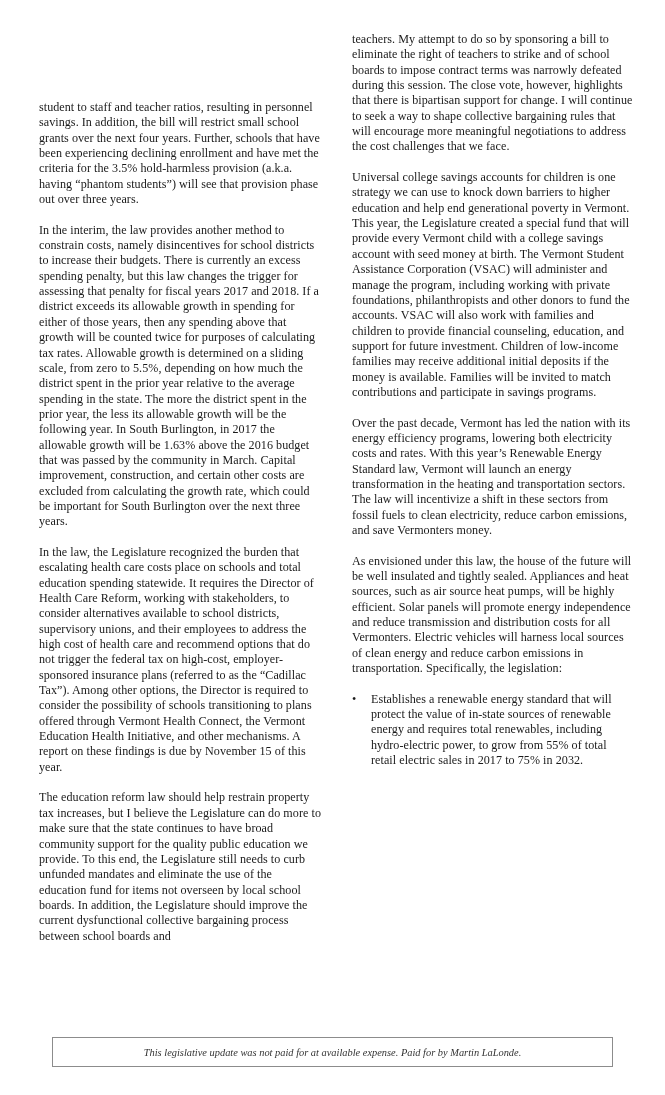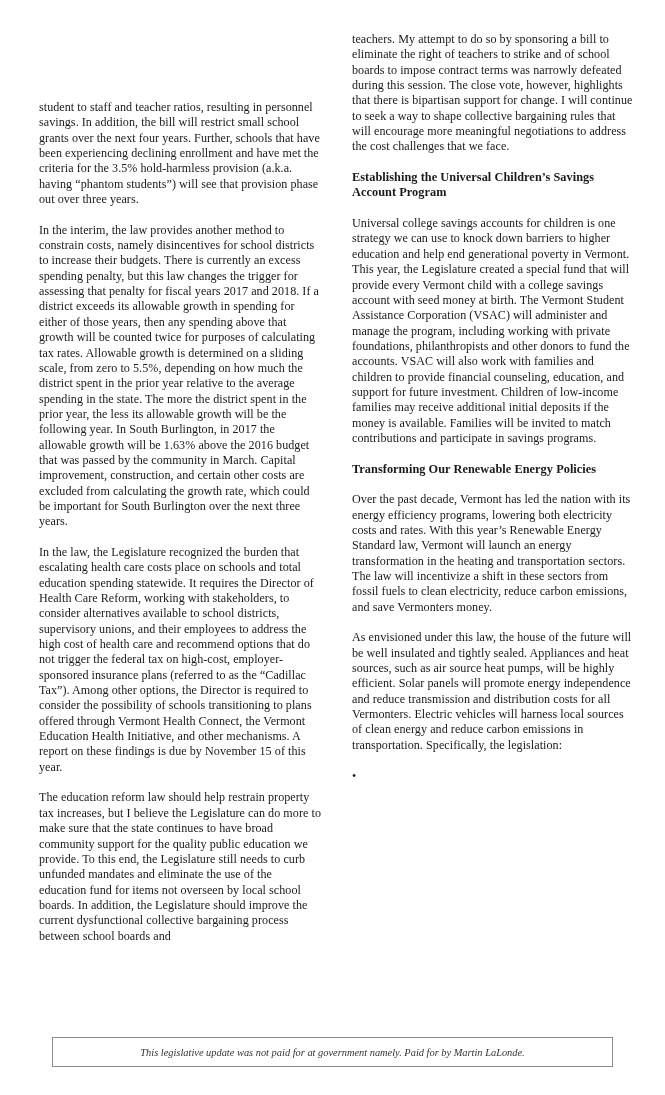--- a/index.html
+++ b/index.html
@@ -24,29 +24,28 @@
 <div class="col col-left">
   <p>student to staff and teacher ratios, resulting in personnel savings.  In addition, the bill will restrict small school grants over the next four years.  Further, schools that have been experiencing declining enrollment and have met the criteria for the 3.5% hold-harmless provision (a.k.a. having “phantom students”) will see that provision phase out over three years.</p>
   <p>In the interim, the law provides another method to constrain costs, namely disincentives for school districts to increase their budgets. There is currently an excess spending penalty, but this law changes the trigger for assessing that penalty for fiscal years 2017 and 2018. If a district exceeds its allowable growth in spending for either of those years, then any spending above that growth will be counted twice for purposes of calculating tax rates. Allowable growth is determined on a sliding scale, from zero to 5.5%, depending on how much the district spent in the prior year relative to the average spending in the state. The more the district spent in the prior year, the less its allowable growth will be the following year. In South Burlington, in 2017 the allowable growth will be 1.63% above the 2016 budget that was passed by the community in March. Capital improvement, construction, and certain other costs are excluded from calculating the growth rate, which could be important for South Burlington over the next three years.</p>
   <p>In the law, the Legislature recognized the burden that escalating health care costs place on schools and total education spending statewide.  It requires the Director of Health Care Reform, working with stakeholders, to consider alternatives available to school districts, supervisory unions, and their employees to address the high cost of health care and recommend options that do not trigger the federal tax on high-cost, employer-sponsored insurance plans (referred to as the “Cadillac Tax”).  Among other options, the Director is required to consider the possibility of schools transitioning to plans offered through Vermont Health Connect, the Vermont Education Health Initiative, and other mechanisms.  A report on these findings is due by November 15 of this year.</p>
   <p>The education reform law should help restrain property tax increases, but I believe the Legislature can do more to make sure that the state continues to have broad community support for the quality public education we provide. To this end, the Legislature still needs to curb unfunded mandates and eliminate the use of the education fund for items not overseen by local school boards.  In addition, the Legislature should improve the current dysfunctional collective bargaining process between school boards and</p>
 </div>
 
 <div class="col col-right">
   <p>teachers.  My attempt to do so by sponsoring a bill to eliminate the right of teachers to strike and of school boards to impose contract terms was narrowly defeated during this session.  The close vote, however, highlights that there is bipartisan support for change. I will continue to seek a way to shape collective bargaining rules that will encourage more meaningful negotiations to address the cost challenges that we face.</p>
 
-  <h3>Establishing the Universal Children’s Savings Account Program</h3>
   <p>Universal college savings accounts for children is one strategy we can use to knock down barriers to higher education and help end generational poverty in Vermont. This year, the Legislature created a special fund that will provide every Vermont child with a college savings account with seed money at birth. The Vermont Student Assistance Corporation (VSAC) will administer and manage the program, including working with private foundations, philanthropists and other donors to fund the accounts. VSAC will also work with families and children to provide financial counseling, education, and support for future investment. Children of low-income families may receive additional initial deposits if the money is available. Families will be invited to match contributions and participate in savings programs.</p>
 
-  <h3>Transforming Our Renewable Energy Policies</h3>
   <p>Over the past decade, Vermont has led the nation with its energy efficiency programs, lowering both electricity costs and rates.   With this year’s Renewable Energy Standard law, Vermont will launch an energy transformation in the heating and transportation sectors.  The law will incentivize a shift in these sectors from fossil fuels to clean electricity, reduce carbon emissions, and save Vermonters money.</p>
   <p>As envisioned under this law, the house of the future will be well insulated and tightly sealed. Appliances and heat sources, such as air source heat pumps, will be highly efficient. Solar panels will promote energy independence and reduce transmission and distribution costs for all Vermonters. Electric vehicles will harness local sources of clean energy and reduce carbon emissions in transportation. Specifically, the legislation:</p>
 
   <ul class="bullets">
     <li>
       <span class="dot">•</span>
+      <span>Establishes a renewable energy standard that will protect the value of in-state sources of renewable energy and requires total renewables, including hydro-electric power, to grow from 55% of total retail electric sales in 2017 to 75% in 2032.</span>
     </li>
   </ul>
 </div>
 
 <div class="footer">
-  <span>This legislative update was not paid for at government namely. Paid for by Martin LaLonde.</span>
+  <span>This legislative update was not paid for at available expense. Paid for by Martin LaLonde.</span>
 </div>
 
 </body></html>

